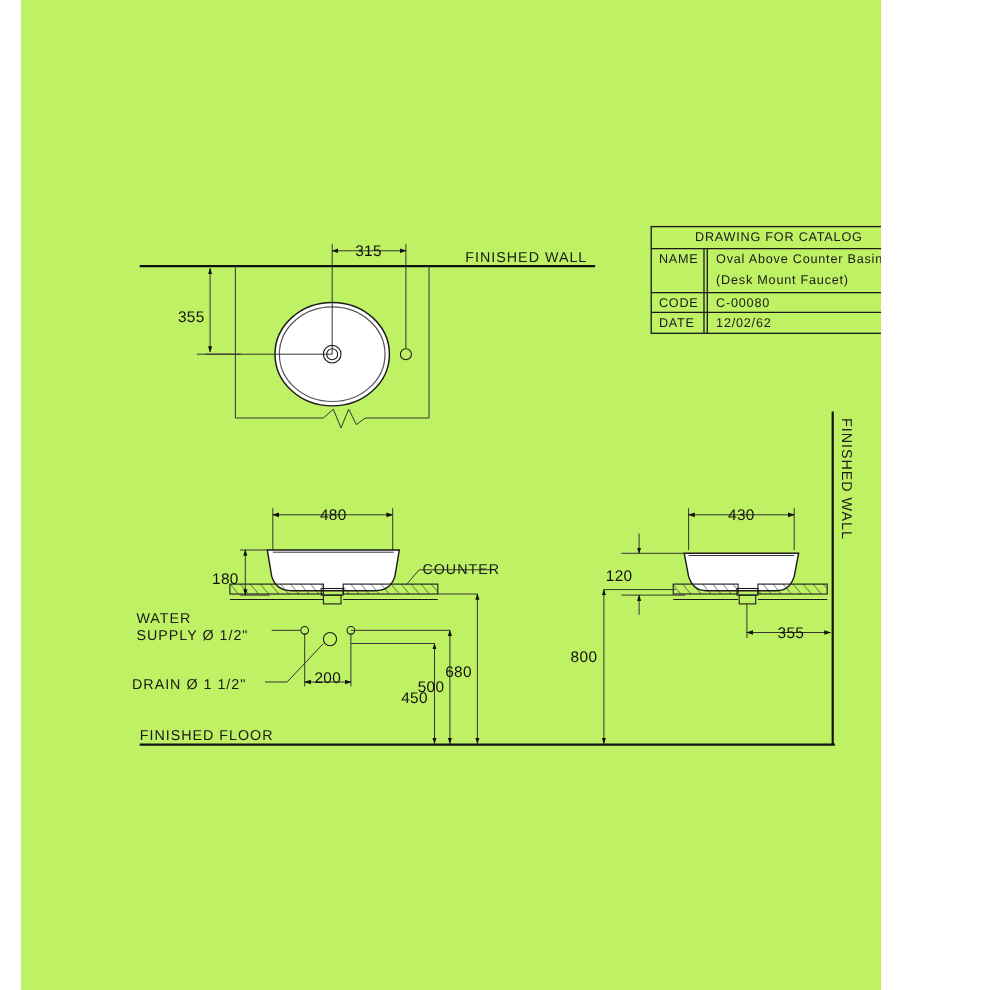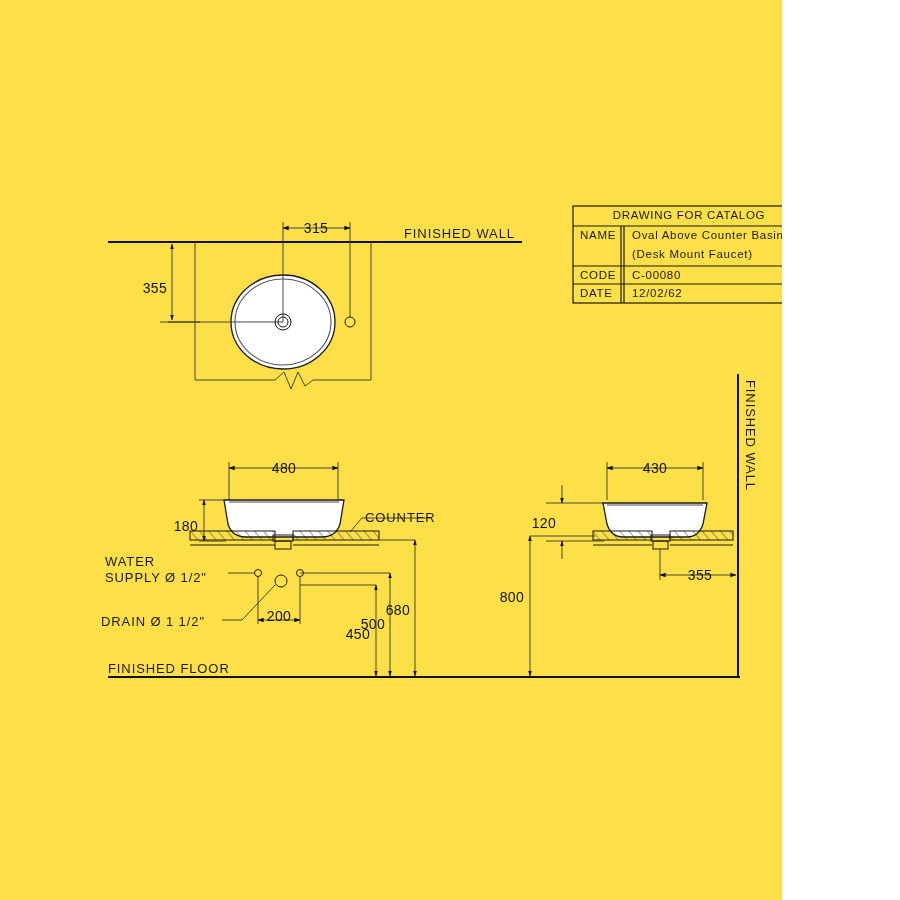--- a/index.html
+++ b/index.html
@@ -8,22 +8,23 @@
     padding: 0;
     background: #ffffff;
   }
   body {
     font-family: "Liberation Sans", sans-serif;
   }
   #sheet {
     position: relative;
     width: 782px;
     height: 900px;
-    background: #fde047;
+    background: #bef264;
     overflow: hidden;
+    margin-left: 19px;
   }
   #sheet svg {
     display: block;
   }
   .ln {
     stroke: #1a1a1a;
     stroke-width: 1;
     fill: none;
     shape-rendering: geometricPrecision;
   }

